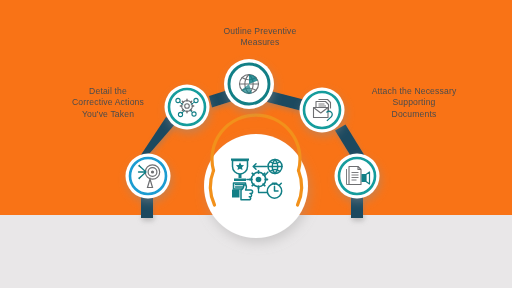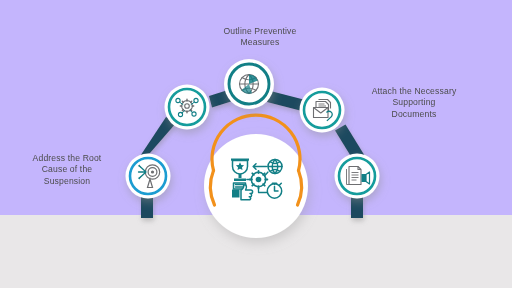--- a/index.html
+++ b/index.html
@@ -5,21 +5,21 @@
   * { box-sizing: border-box; margin: 0; padding: 0; }
   html, body {
     width: 512px; height: 288px;
     overflow: hidden;
     background: #ffffff;
     font-family: "Liberation Sans", sans-serif;
   }
   #stage {
     position: relative;
     width: 512px; height: 288px;
-    background: #c4b5fd;
+    background: #f97316;
   }
   
   .floor {
     position: absolute;
     left: 0; right: 0; bottom: 0;
     height: 73px;
     background: #e9e7e8;
   }
   .svg-layer {
     position: absolute; left: 0; top: 0;
@@ -203,23 +203,23 @@
 
         <path d="M361.5 174 h4.5 v8 h-4.5 z" fill="#127f86" stroke="none"></path>
         <path d="M366 174.5 l3.5 -2.5 v12 l-3.5 -2.5 z" fill="#ffffff" stroke="#127f86" stroke-width="1.2"></path>
       </g>
     </g>
   </svg>
 
   <div class="label lbl-preventive">Outline Preventive
 Measures</div>
 
+  <div class="label lbl-corrective">Detail the
+Corrective Actions
+You've Taken</div>
 
   <div class="label lbl-attach">Attach the Necessary
 Supporting
 Documents</div>
 
-  <div class="label lbl-address">Address the Root
-Cause of the
-Suspension</div>
 
 
 </div>
 
 </body></html>

